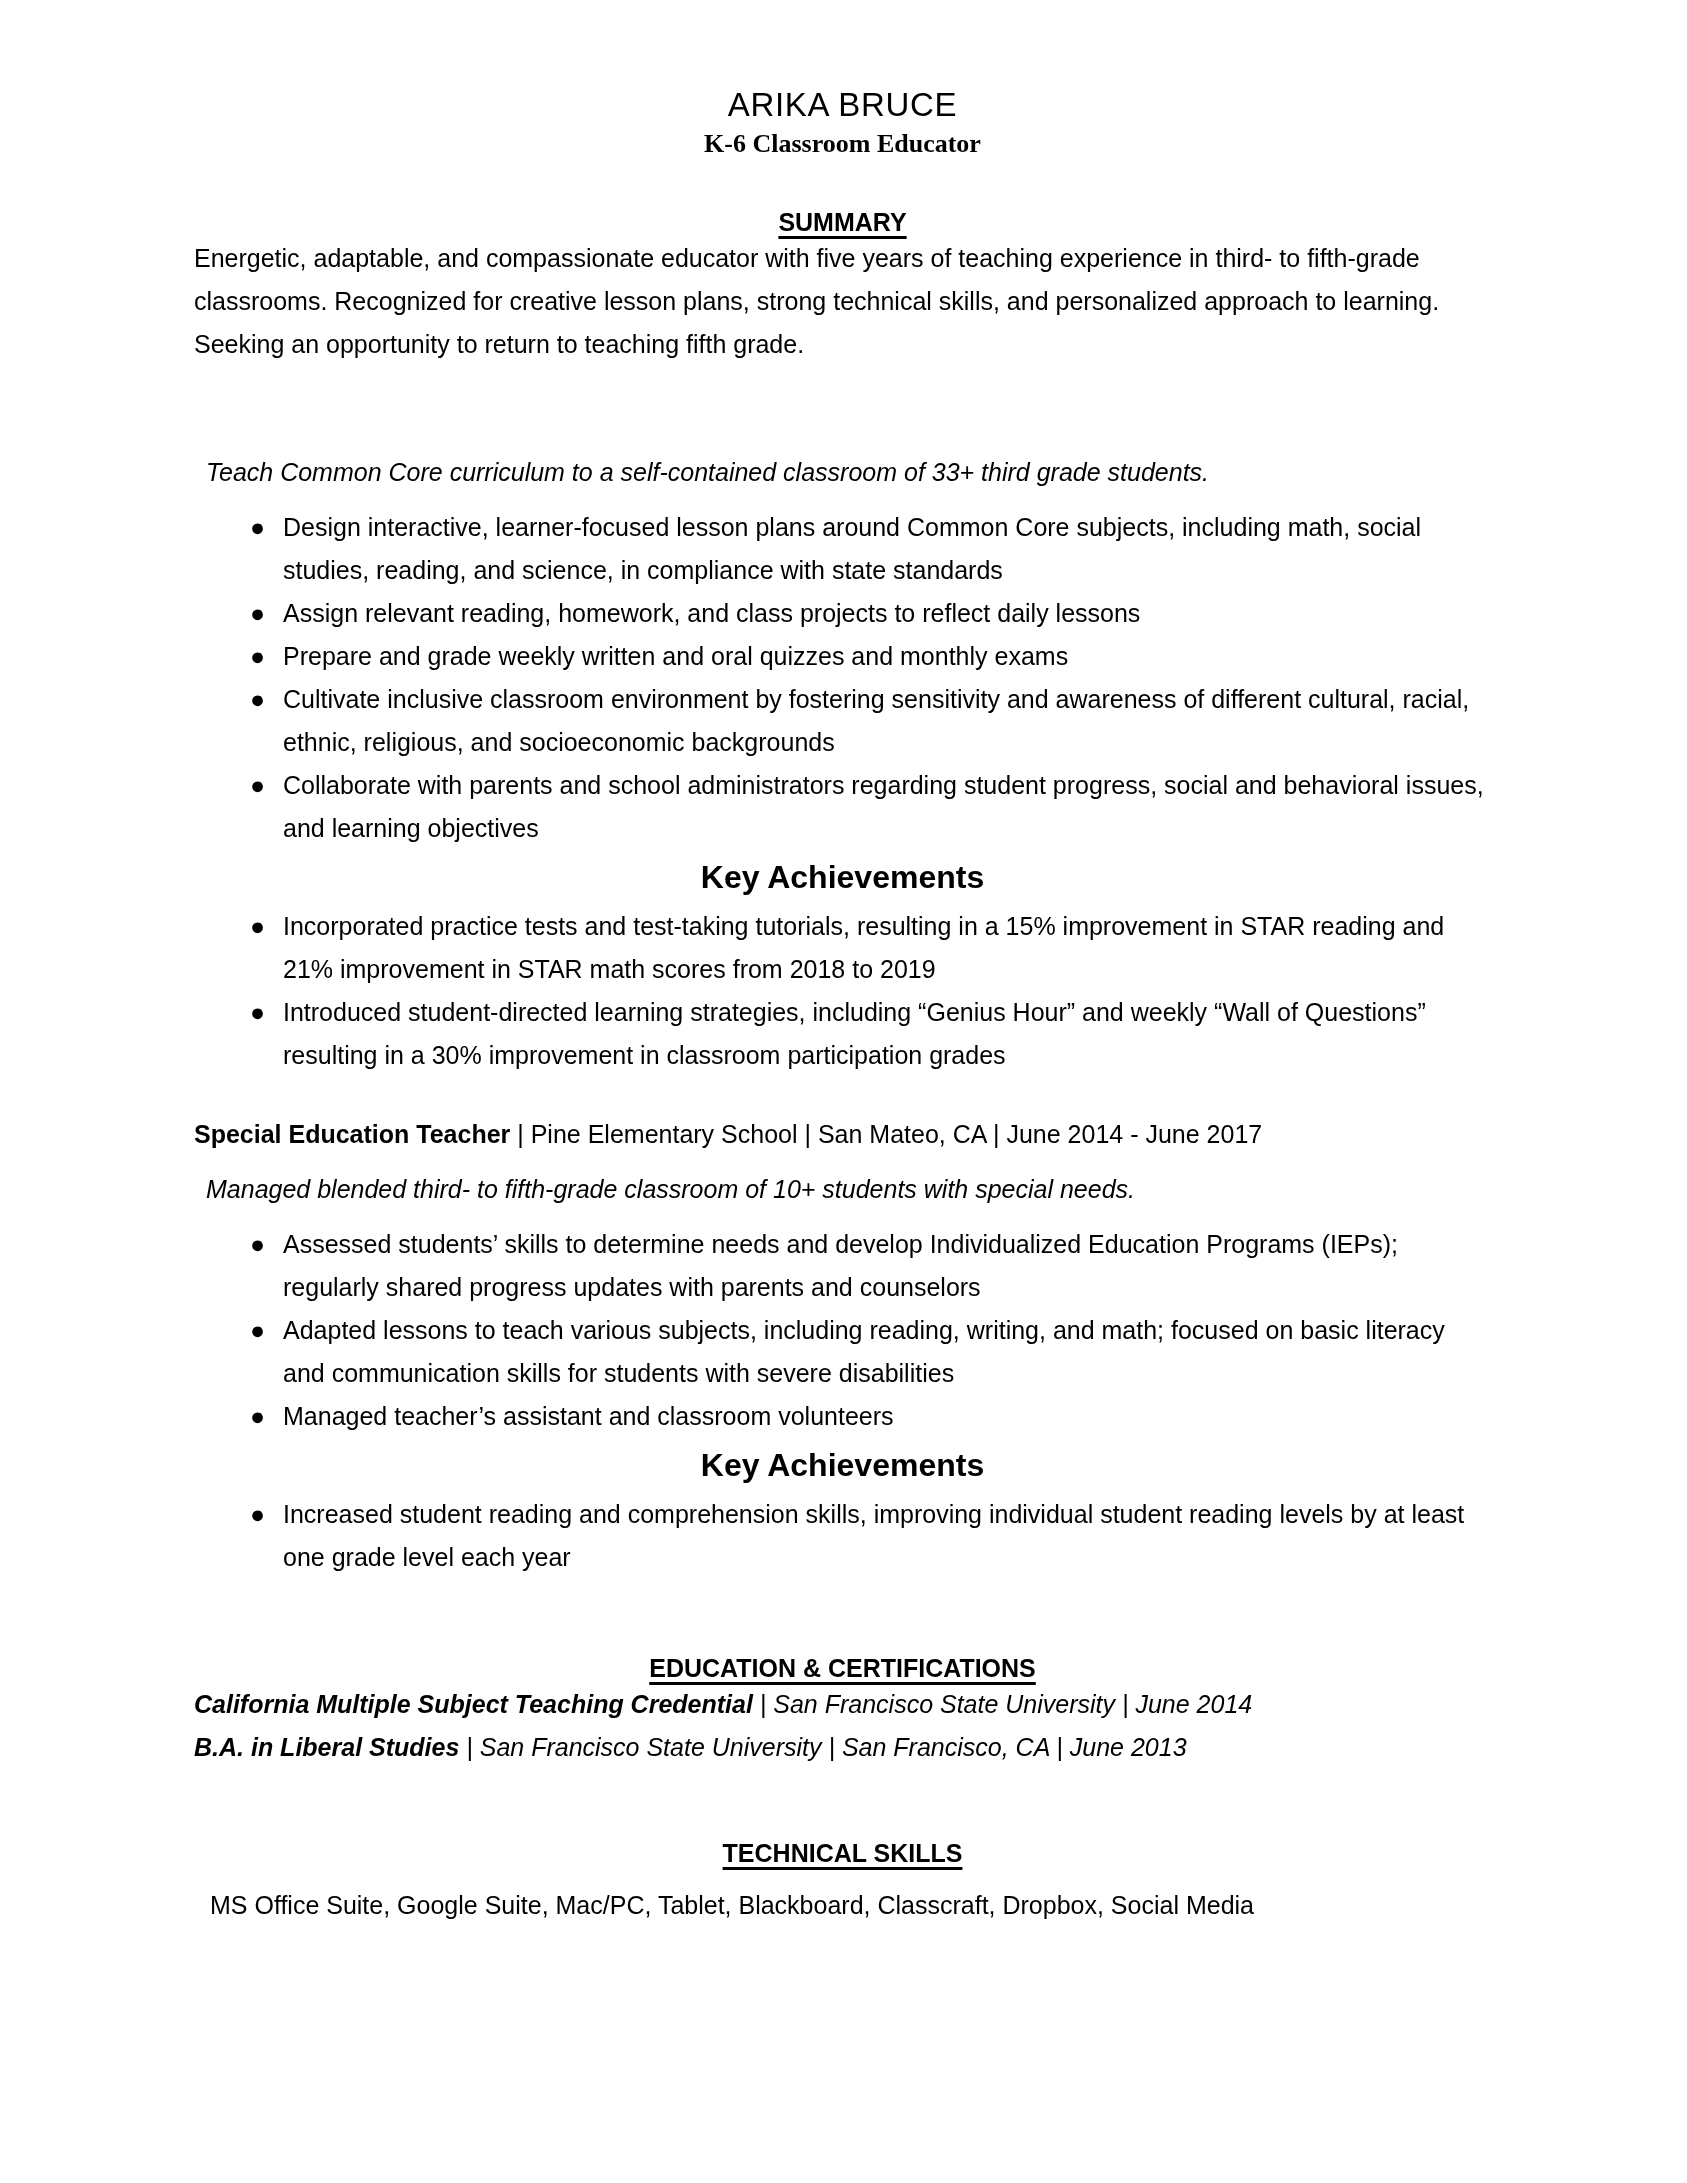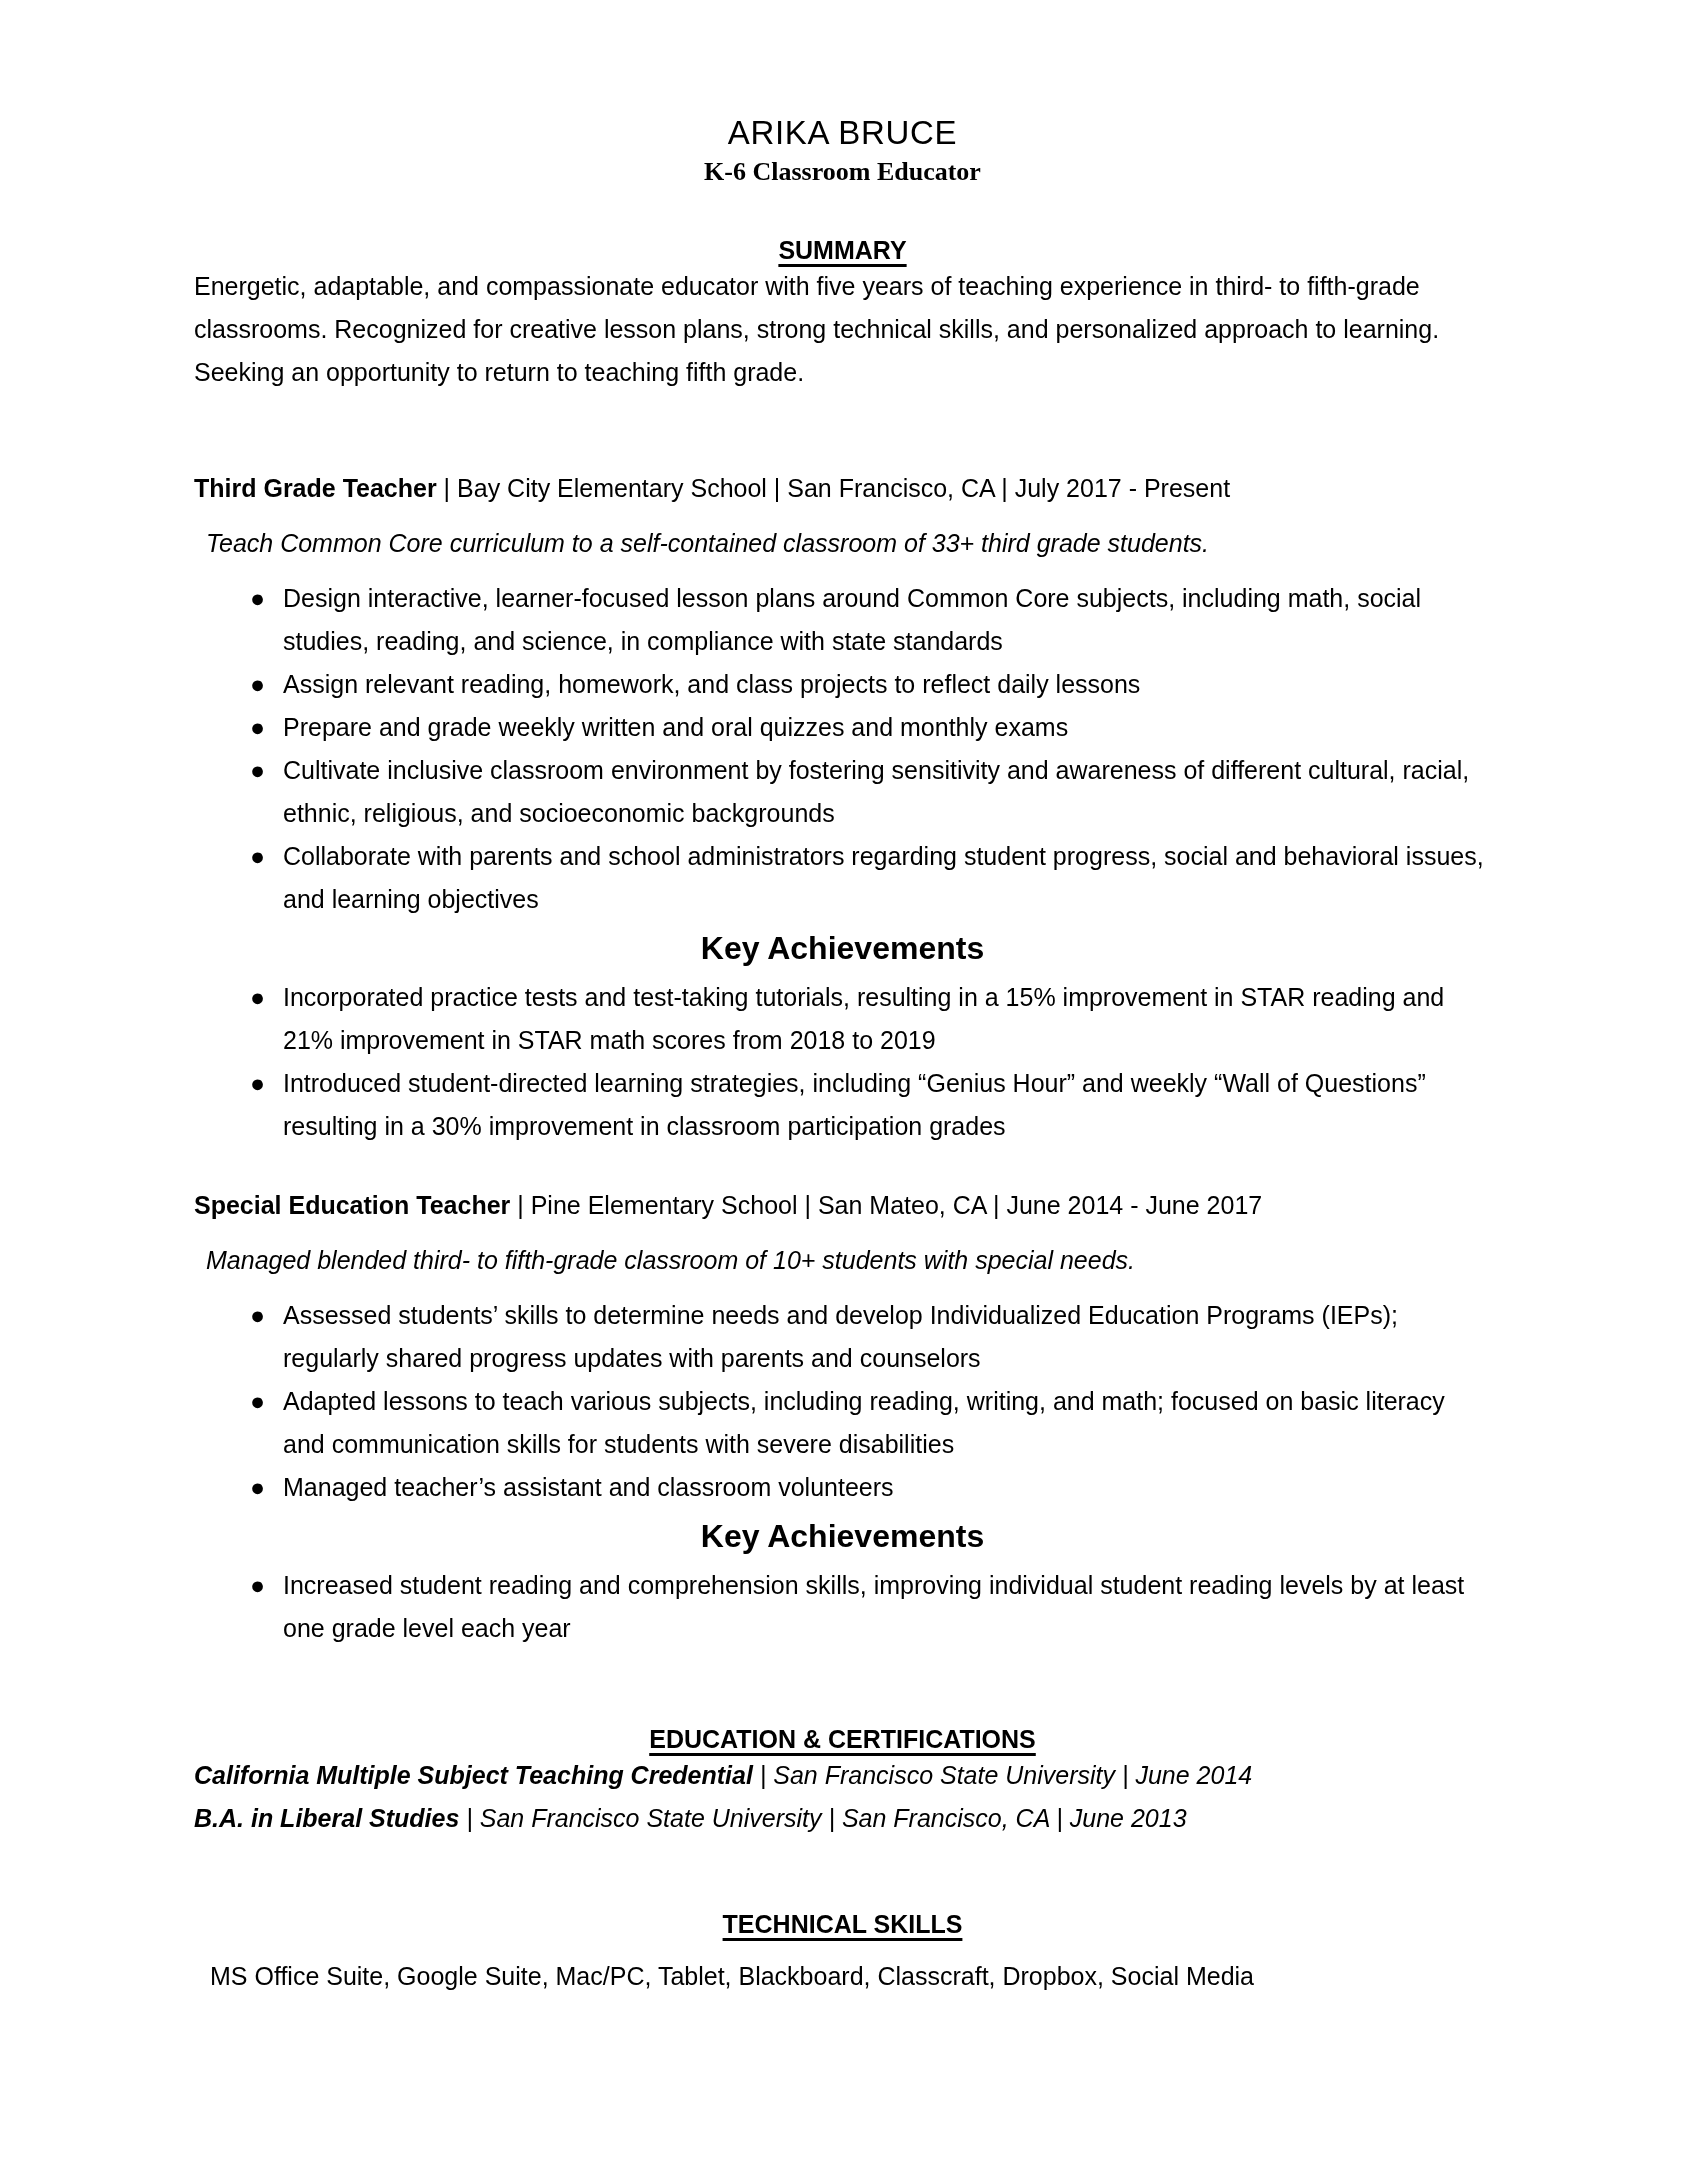--- a/index.html
+++ b/index.html
@@ -15,21 +15,21 @@
     color: #000000;
     overflow: hidden;
   }
 
   .page {
     position: relative;
     width: 1687px;
     height: 2183px;
     background: #ffffff;
     box-sizing: border-box;
-    padding: 114px 196px 0 194px;
+    padding: 86px 196px 0 194px;
   }
 
   
   .name {
     text-align: center;
     font-size: 33px;
     font-weight: 400;
     letter-spacing: 0.7px;
     line-height: 1.18;
     margin: 0 0 3px 0;
@@ -147,21 +147,20 @@
     <div class="headline">K-6 Classroom Educator</div>
   </div>
 
   <div class="sec-gap-summary"></div>
   <div class="section-heading"><span class="u">SUMMARY</span></div>
   <div class="body-text">Energetic, adaptable, and compassionate educator with five years of teaching experience in third- to fifth-grade classrooms. Recognized for creative lesson plans, strong technical skills, and personalized approach to learning. Seeking an opportunity to return to teaching fifth grade.</div>
 
   <div class="sec-gap-exp"></div>
 
   <div>
-    <div class="job-line"><b>Third Grade Teacher</b><span> | Bay City Elementary School | San Francisco, CA | July  2017 - Present</span></div>
     <div class="job-desc">Teach Common Core curriculum to a self-contained classroom of 33+ third grade students.</div>
     <ul class="bullets">
       <li><span class="dot">●</span><span>Design interactive, learner-focused lesson plans around Common Core subjects, including math, social studies, reading, and science, in compliance with state standards</span></li>
       <li><span class="dot">●</span><span>Assign relevant reading, homework, and class projects to reflect daily lessons</span></li>
       <li><span class="dot">●</span><span>Prepare and grade weekly written and oral quizzes and monthly exams</span></li>
       <li><span class="dot">●</span><span>Cultivate inclusive classroom environment by fostering sensitivity and awareness of different cultural, racial, ethnic, religious, and socioeconomic backgrounds</span></li>
       <li><span class="dot">●</span><span>Collaborate with parents and school administrators regarding student progress, social and behavioral issues, and learning objectives</span></li>
     </ul>
     <div class="key-ach">Key Achievements</div>
     <ul class="bullets">

